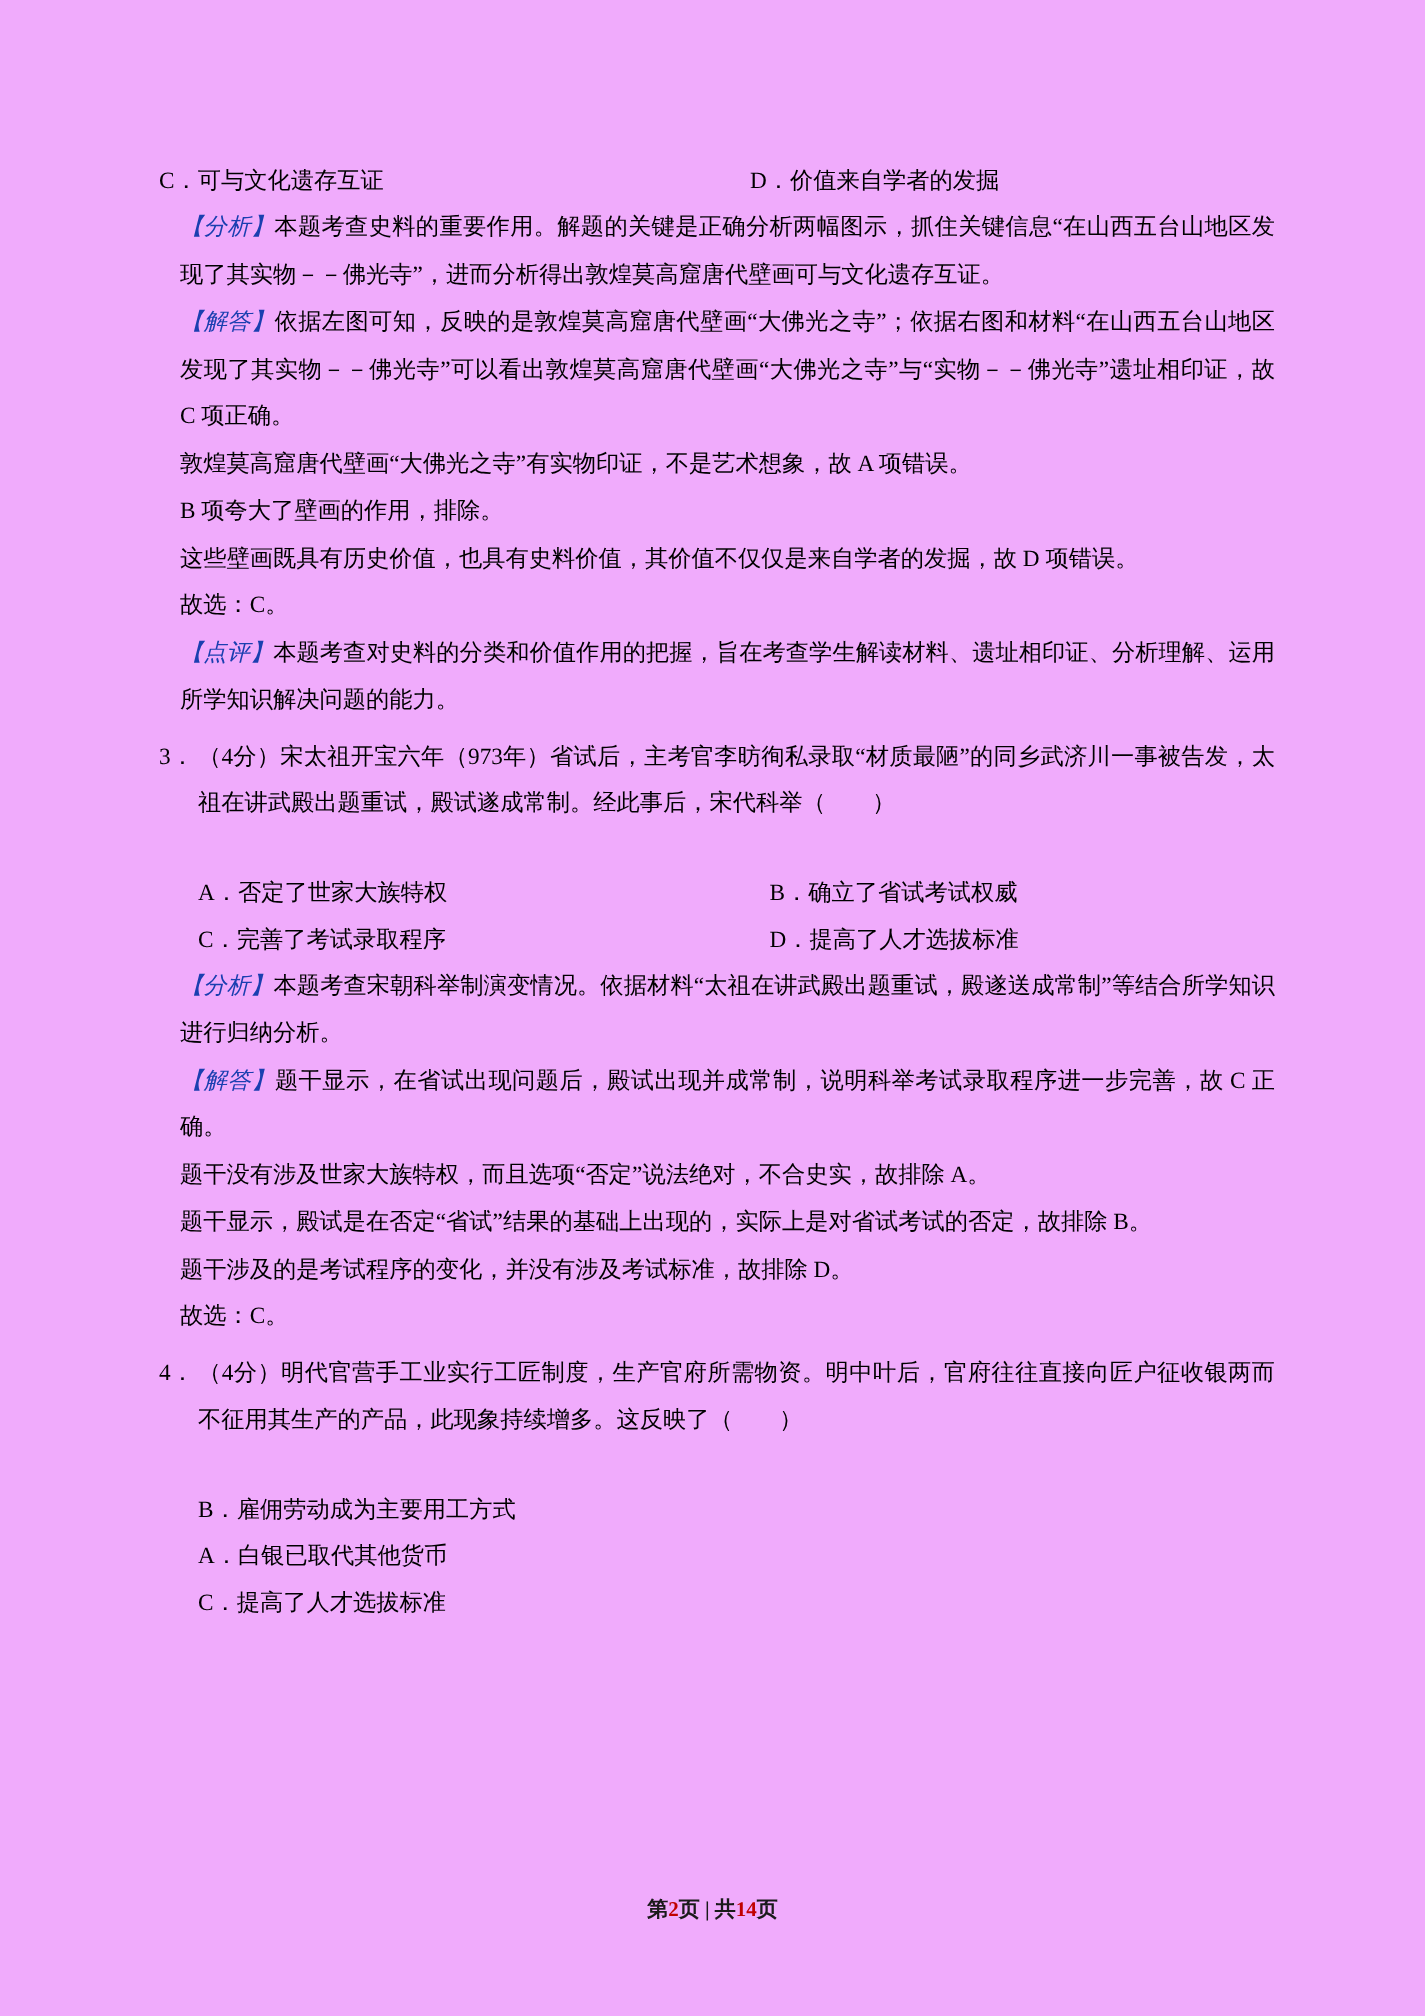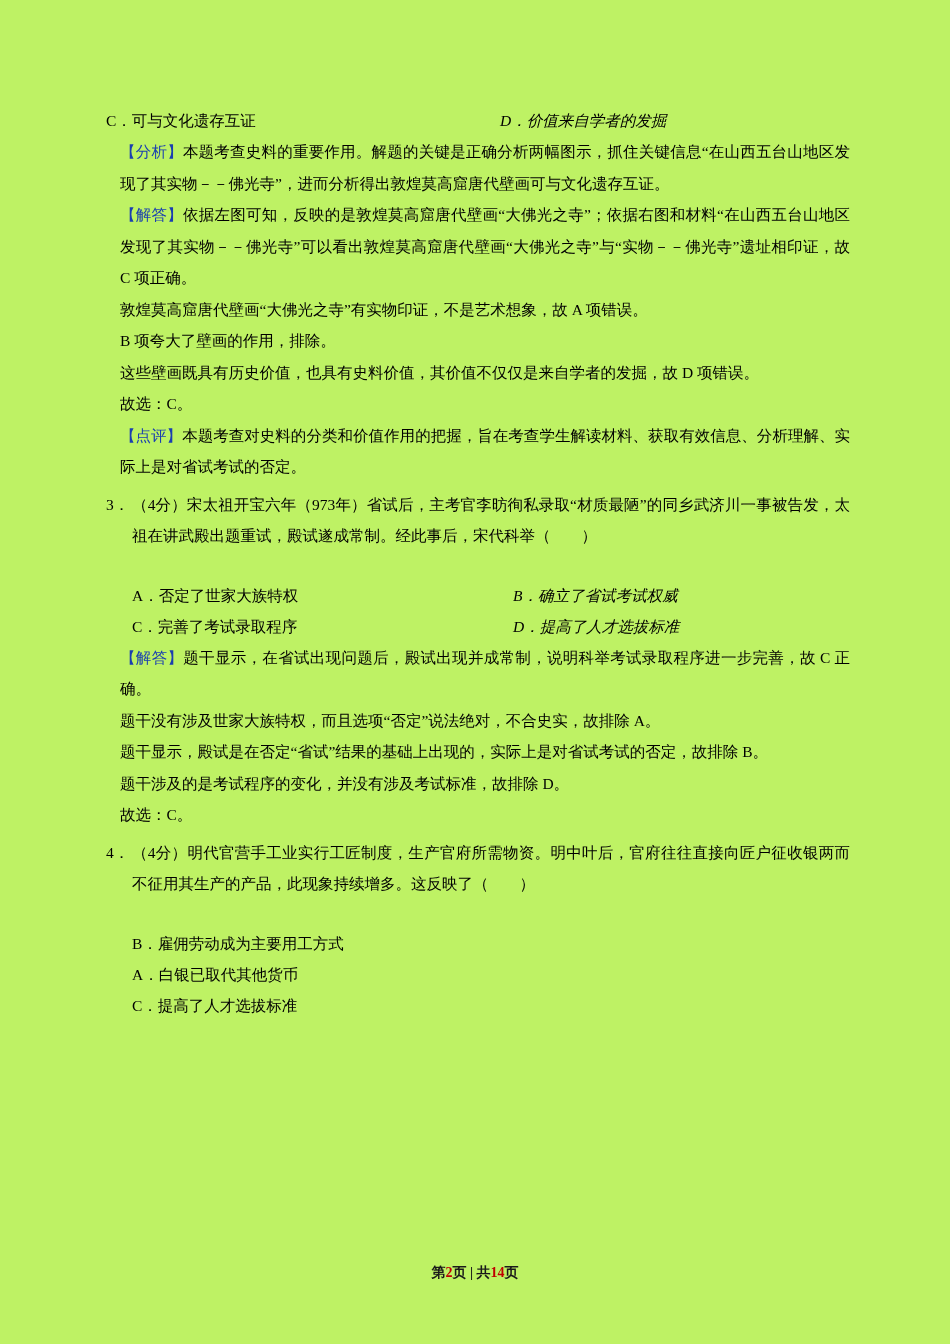--- a/index.html
+++ b/index.html
@@ -9,21 +9,21 @@
   }
   body {
     font-family: "Liberation Serif", "DejaVu Serif", serif;
     color: #000000;
   }
   .page {
     width: 950px;
     height: 1344px;
     position: relative;
     box-sizing: border-box;
-    background: #bef264;
+    background: #f0abfc;
     overflow: hidden;
   }
   .content {
     position: absolute;
     left: 106px;
     top: 105px;
     width: 744px;
   }
   .line {
     font-size: 15.5px;
@@ -35,35 +35,35 @@
     display: flex;
     font-size: 15.5px;
     line-height: 31px;
   }
   .optrow .col {
     width: 50%;
     box-sizing: border-box;
   }
   .optrow .col.second {
     padding-left: 22px;
-    font-style: italic;
   }
   
   .para {
     font-size: 15.5px;
     line-height: 31.5px;
     text-align: justify;
     text-justify: inter-ideograph;
   }
   .para.ind {
     text-indent: 0;
     padding-left: 14px;
   }
   .tag {
     color: #1a3fb0;
+    font-style: italic;
   }
   .qnum-block {
     display: flex;
     font-size: 15.5px;
     line-height: 31.5px;
   }
   .qnum {
     width: 26px;
     flex: 0 0 26px;
     text-align: left;
@@ -108,40 +108,41 @@
     </div>
 
     <div class="para ind"><span class="tag">【分析】</span><span>本题考查史料的重要作用。解题的关键是正确分析两幅图示，抓住关键信息“在山西五台山地区发现了其实物－－佛光寺”，进而分析得出敦煌莫高窟唐代壁画可与文化遗存互证。</span></div>
 
     <div class="para ind"><span class="tag">【解答】</span><span>依据左图可知，反映的是敦煌莫高窟唐代壁画“大佛光之寺”；依据右图和材料“在山西五台山地区发现了其实物－－佛光寺”可以看出敦煌莫高窟唐代壁画“大佛光之寺”与“实物－－佛光寺”遗址相印证，故 C 项正确。</span></div>
     <div class="para sub">敦煌莫高窟唐代壁画“大佛光之寺”有实物印证，不是艺术想象，故 A 项错误。</div>
     <div class="para sub">B 项夸大了壁画的作用，排除。</div>
     <div class="para sub">这些壁画既具有历史价值，也具有史料价值，其价值不仅仅是来自学者的发掘，故 D 项错误。</div>
     <div class="para sub">故选：C。</div>
 
-    <div class="para ind"><span class="tag">【点评】</span><span>本题考查对史料的分类和价值作用的把握，旨在考查学生解读材料、获取有效信息、分析理解、实际上是对省试考试的否定。</span></div>
+    <div class="para ind"><span class="tag">【点评】</span><span>本题考查对史料的分类和价值作用的把握，旨在考查学生解读材料、遗址相印证、分析理解、运用所学知识解决问题的能力。</span></div>
 
     <div class="spacer-6"></div>
 
     <div class="qnum-block">
       <div class="qnum">3．</div>
       <div class="qbody"><span>（4分）</span><span>宋太祖开宝六年（973年）省试后，主考官李昉徇私录取“材质最陋”的同乡武济川一事被告发，太祖在讲武殿出题重试，殿试遂成常制。经此事后，宋代科举（　　）</span></div>
     </div>
 
     <div class="opt-indent">
       <div class="optrow">
         <div class="col">A．否定了世家大族特权</div>
         <div class="col second">B．确立了省试考试权威</div>
       </div>
       <div class="optrow">
         <div class="col">C．完善了考试录取程序</div>
         <div class="col second">D．提高了人才选拔标准</div>
       </div>
     </div>
 
+    <div class="para ind"><span class="tag">【分析】</span><span>本题考查宋朝科举制演变情况。依据材料“太祖在讲武殿出题重试，殿遂送成常制”等结合所学知识进行归纳分析。</span></div>
 
     <div class="para ind"><span class="tag">【解答】</span><span>题干显示，在省试出现问题后，殿试出现并成常制，说明科举考试录取程序进一步完善，故 C 正确。</span></div>
     <div class="para sub">题干没有涉及世家大族特权，而且选项“否定”说法绝对，不合史实，故排除 A。</div>
     <div class="para sub">题干显示，殿试是在否定“省试”结果的基础上出现的，实际上是对省试考试的否定，故排除 B。</div>
     <div class="para sub">题干涉及的是考试程序的变化，并没有涉及考试标准，故排除 D。</div>
     <div class="para sub">故选：C。</div>
 
 
     <div class="spacer-6"></div>
 

